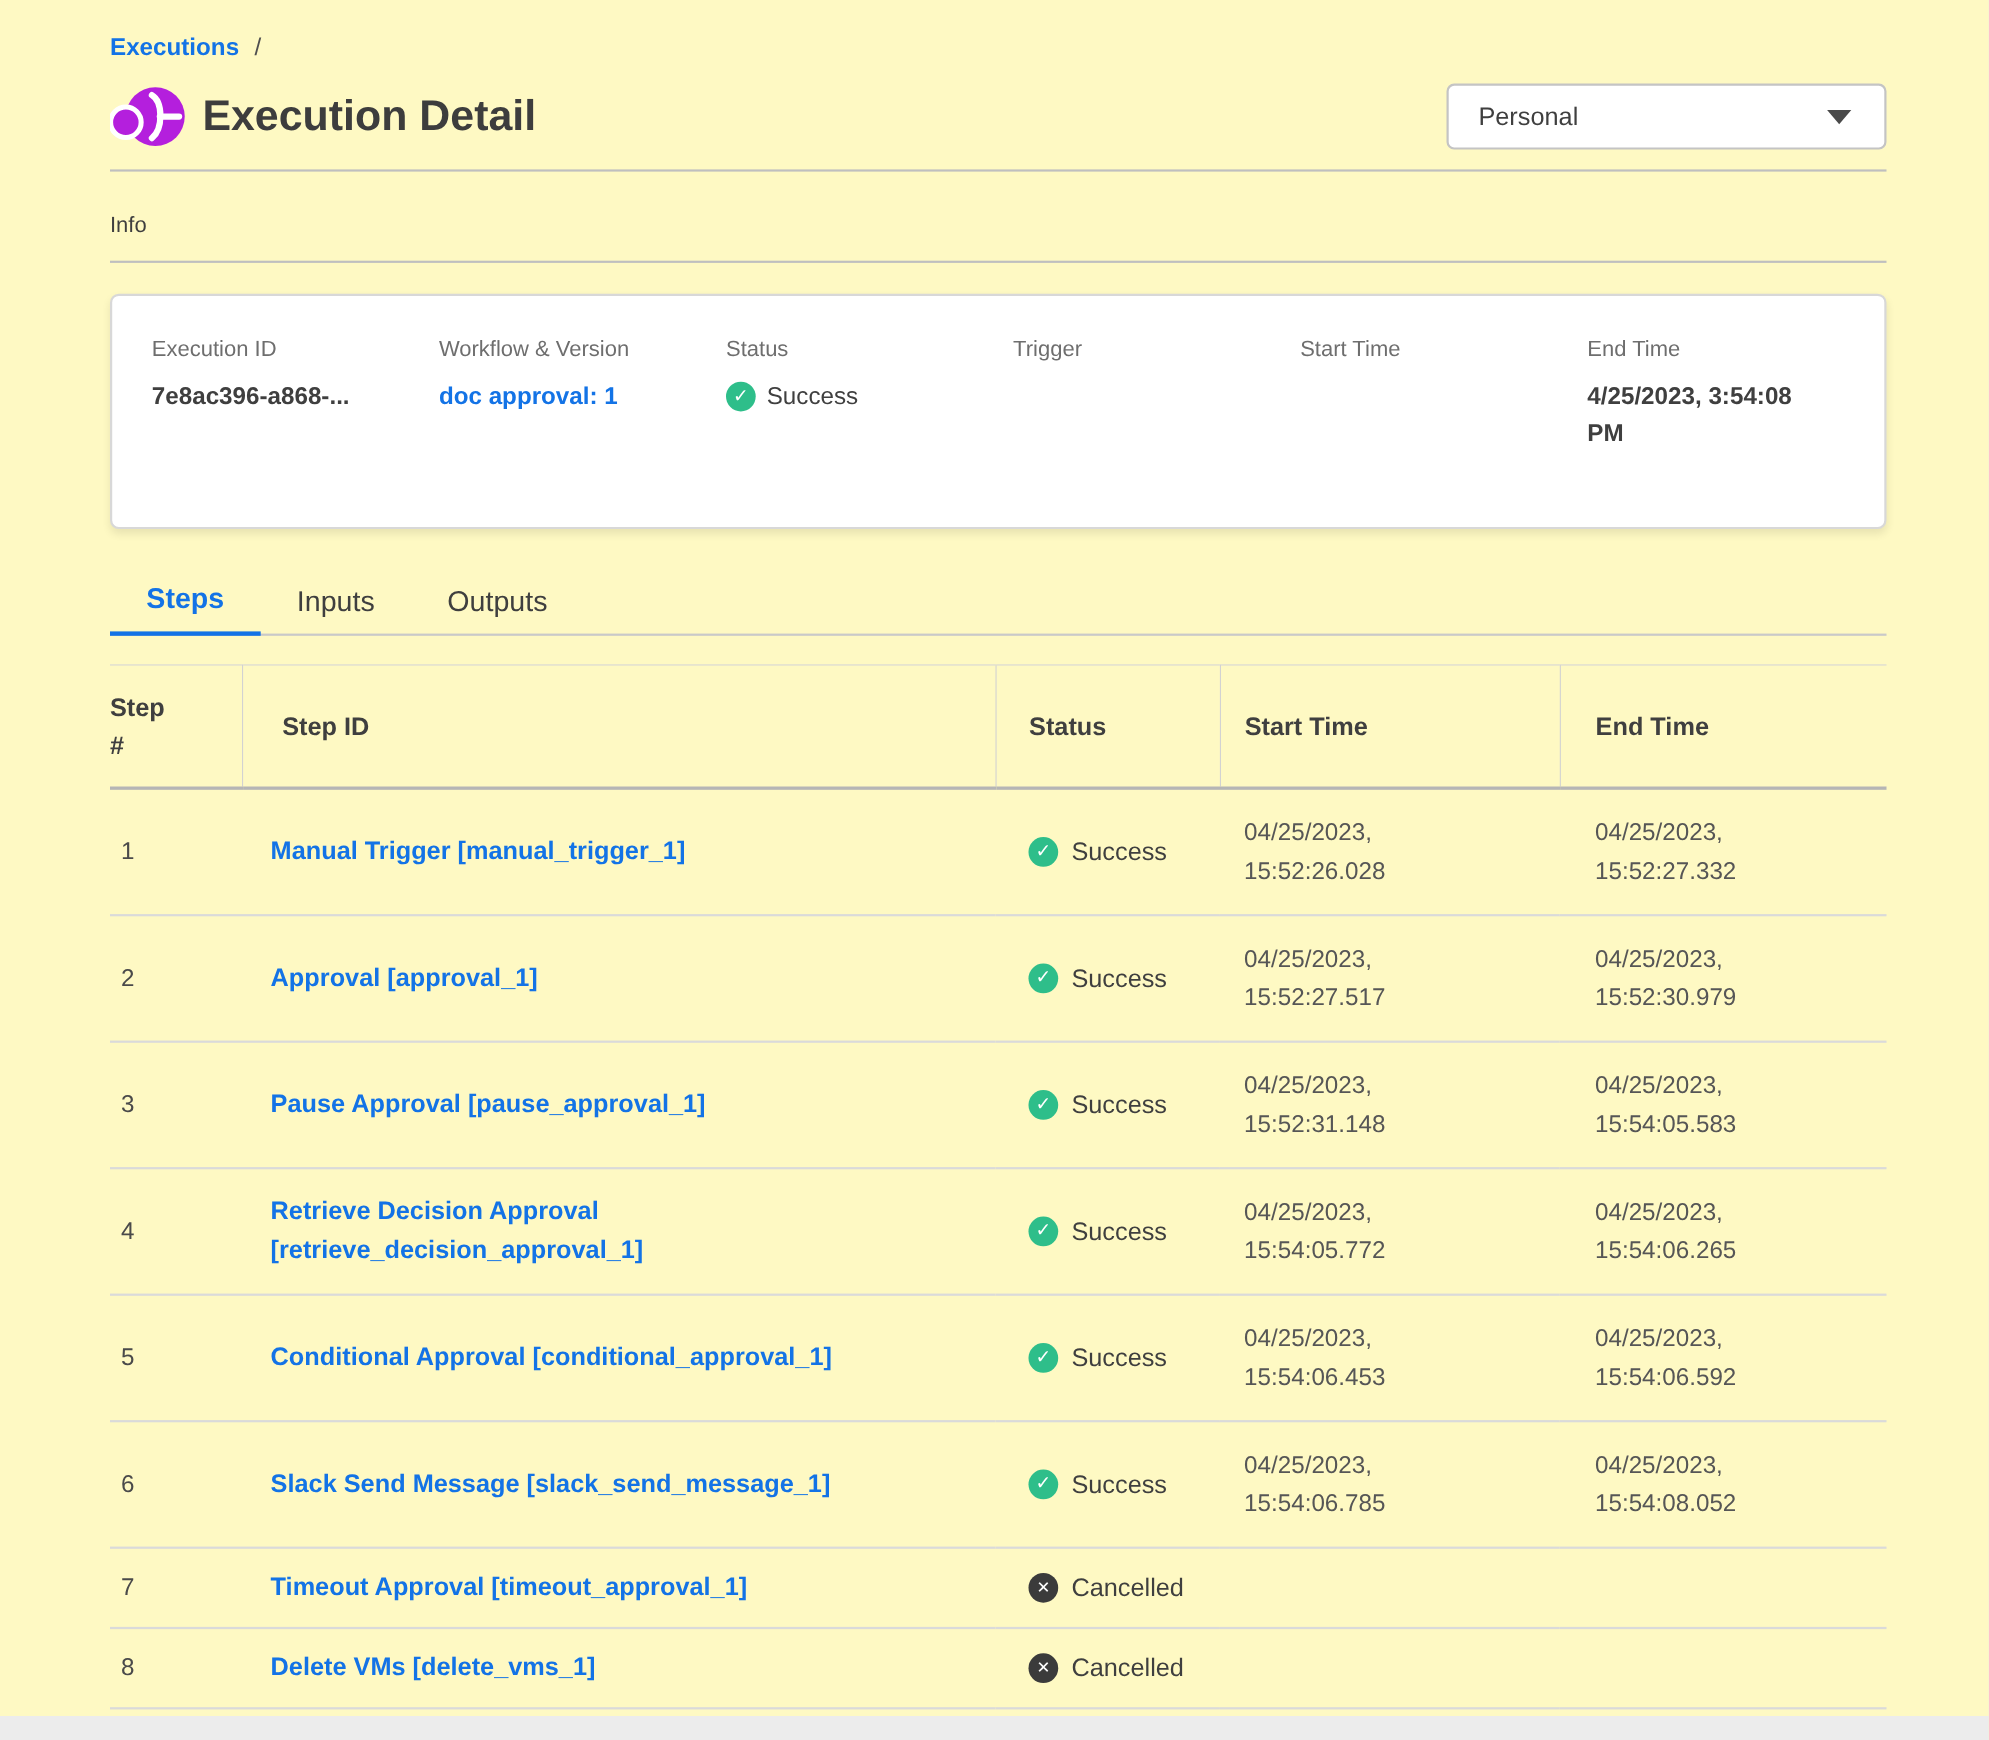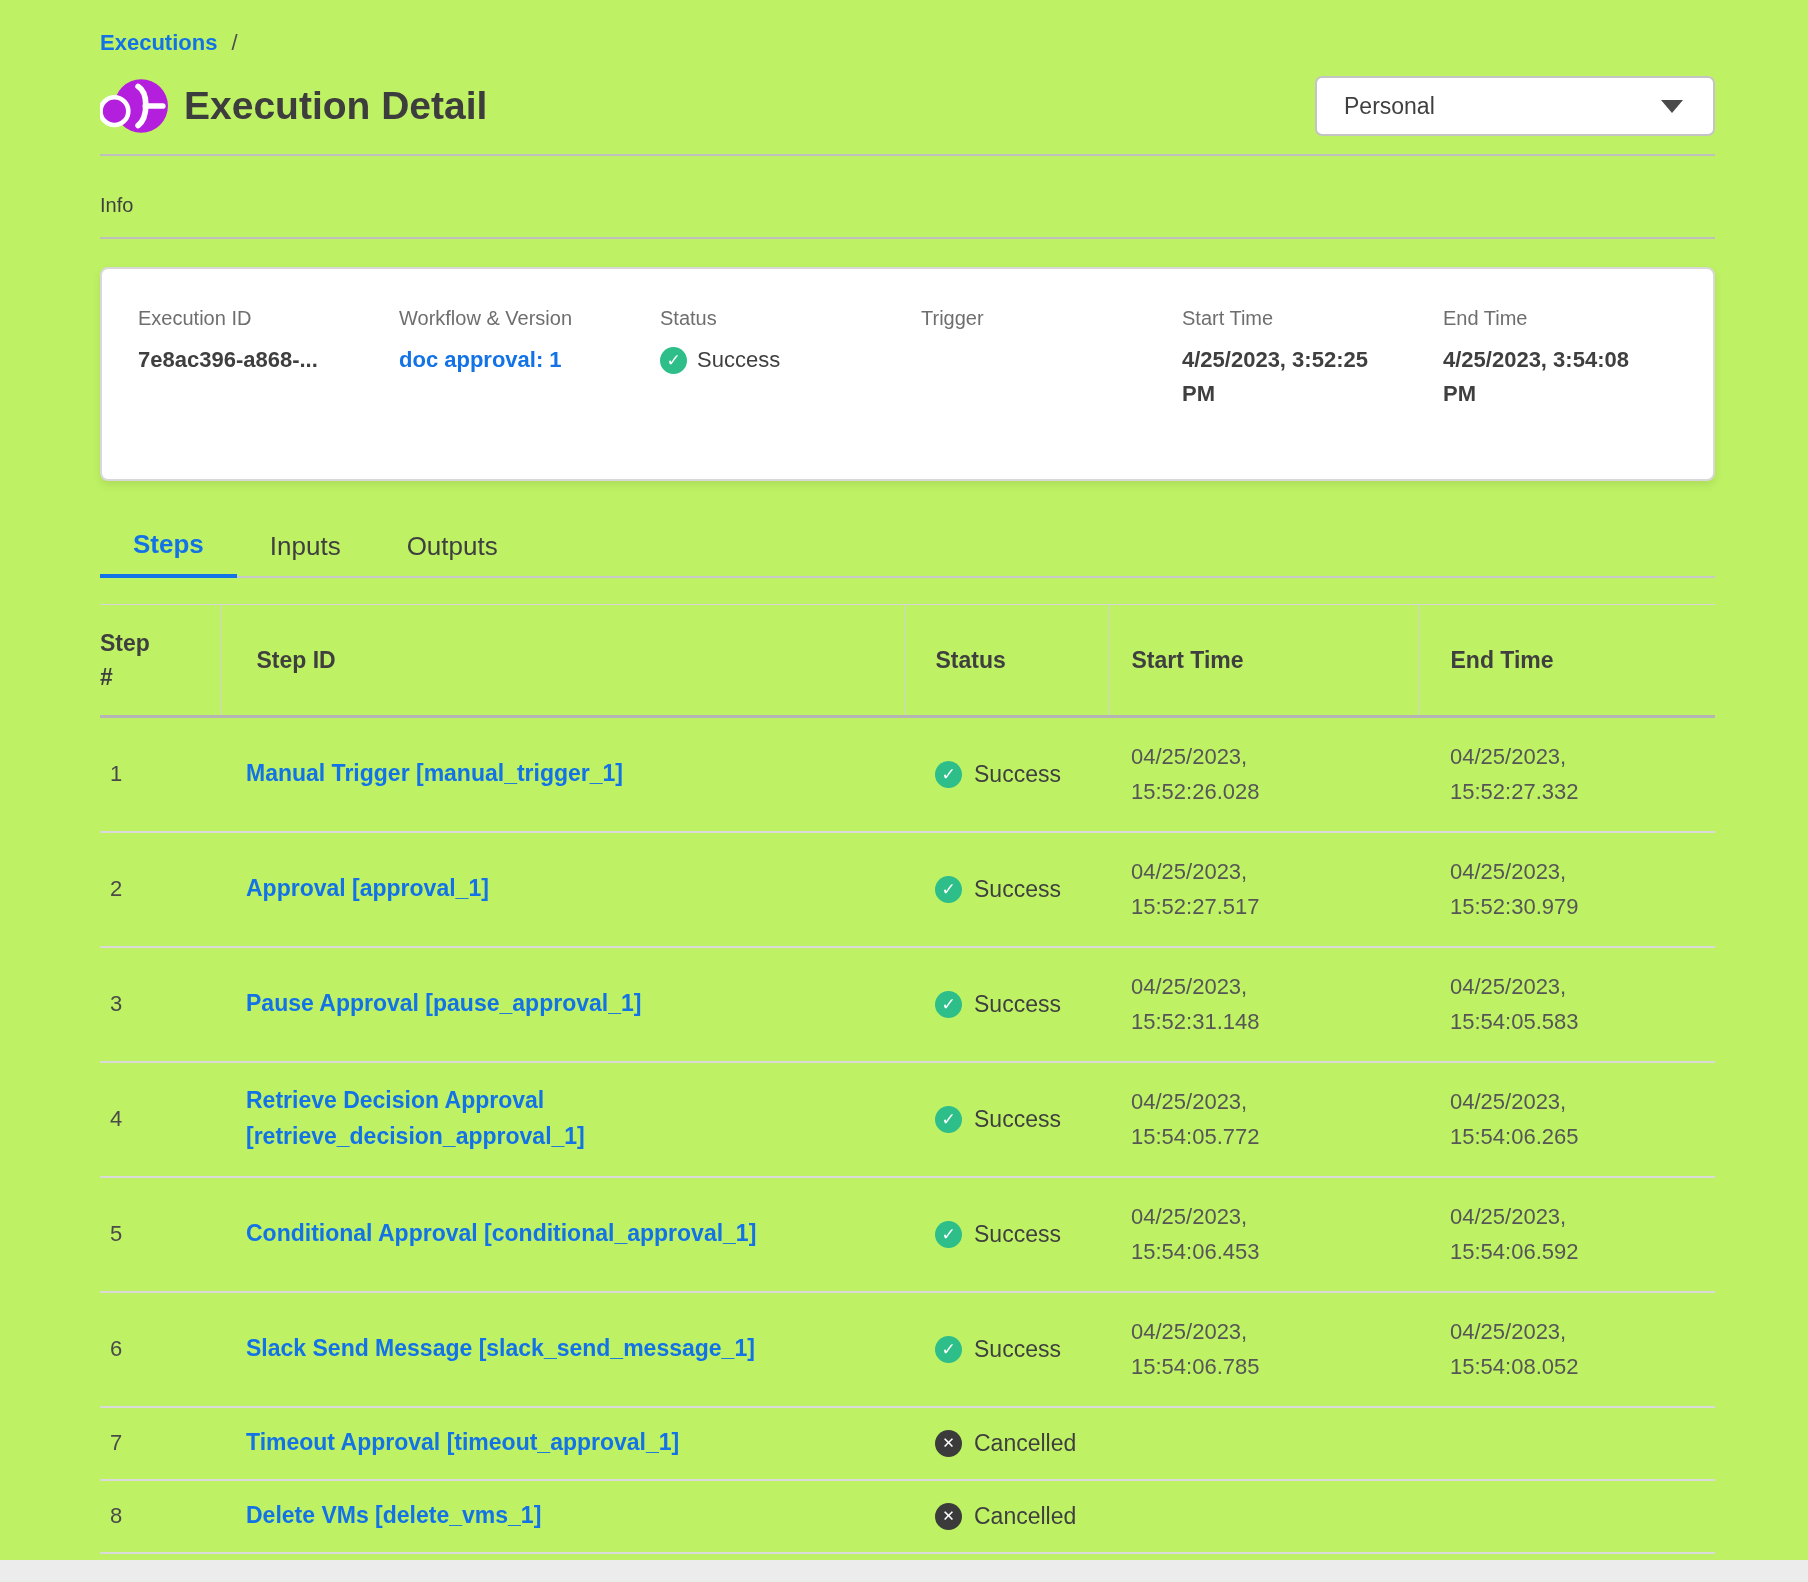--- a/index.html
+++ b/index.html
@@ -6,21 +6,21 @@
   html,body { margin:0; padding:0; }
   body {
     width:1808px; height:1582px;
     background:#ececec;
     font-family:"Liberation Sans", sans-serif;
     color:#3f3f3f;
     overflow:hidden;
   }
   .page {
     width:1808px; height:1560px;
-    background:#bef264;
+    background:#fef9c3;
     overflow:hidden;
   }
   .content { padding:30px 93px 0 100px; }
 
   
   .breadcrumb { font-size:22px; display:flex; align-items:center; gap:14px; }
   .breadcrumb a { color:#1373e6; text-decoration:none; font-weight:600; cursor:pointer; }
   .breadcrumb .sep { color:#4f4f4f; font-weight:400; }
 
   
@@ -159,21 +159,20 @@
           <span class="status-icon success"></span>
           <span>Success</span>
         </div>
       </div>
       <div class="info-field">
         <div class="info-label">Trigger</div>
         <div class="info-value"></div>
       </div>
       <div class="info-field">
         <div class="info-label">Start Time</div>
-        <div class="info-value">4/25/2023, 3:52:25 PM</div>
       </div>
       <div class="info-field">
         <div class="info-label">End Time</div>
         <div class="info-value">4/25/2023, 3:54:08 PM</div>
       </div>
     </div>
 
     <div class="tabs">
       <button class="tab active">Steps</button>
       <button class="tab">Inputs</button>

